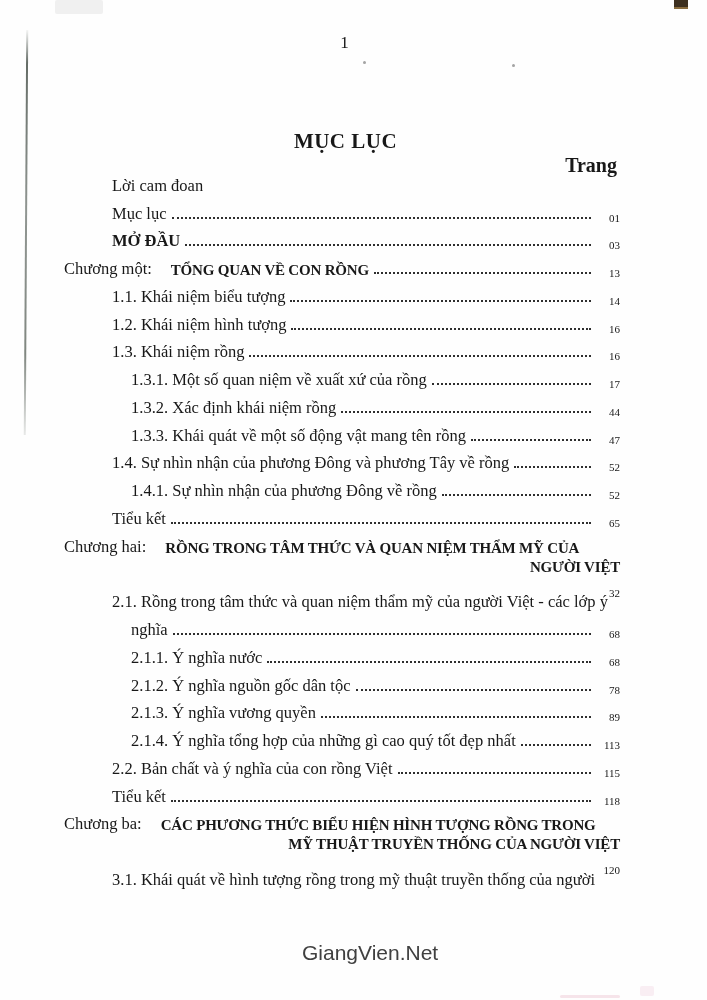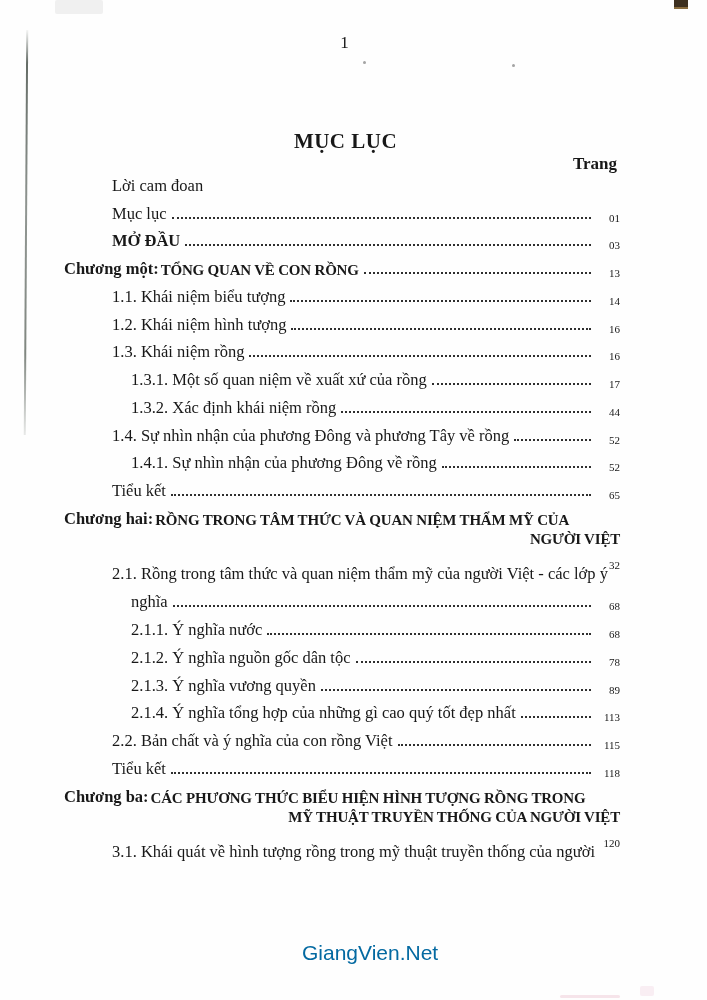--- a/index.html
+++ b/index.html
@@ -19,35 +19,35 @@
     transform: translateX(-9px);
   }
   .doc-title {
     position: absolute; top: 129px; left: 0; right: 0;
     text-align: center; font-weight: bold; font-size: 21px;
     letter-spacing: 0.5px;
     transform: translateX(-8px);
   }
   .col-header {
     position: absolute; top: 154px; right: 90px;
-    font-weight: bold; font-size: 17px;
+    font-weight: bold; font-size: 20px;
   }
 
   .toc {
     position: absolute; top: 170px; left: 64px; width: 556px;
   }
   .toc-row {
     height: 27.77px;
     display: flex;
     align-items: flex-end;
     white-space: nowrap;
     font-size: 16.5px;
   }
   .toc-row .lbl { flex: 0 0 auto; padding-bottom: 2px; }
-  .toc-row .prefix { flex: 0 0 auto; padding-bottom: 2px; margin-right: 2px; font-weight: bold; }
+  .toc-row .prefix { flex: 0 0 auto; padding-bottom: 2px; margin-right: 19px; font-weight: normal; }
   .toc-row.chapter .lbl { font-weight: bold; font-size: 15px; letter-spacing: -0.2px; }
   .toc-row.boldrow .lbl { font-weight: bold; }
   .toc-row .leader {
     flex: 1 1 auto; min-width: 0;
     border-bottom: 2.2px dotted #2e2e2e;
     margin: 0 3px 7px 5px;
     height: 1px;
   }
   .toc-row .pg {
     flex: 0 0 auto; min-width: 26px; text-align: right;
@@ -145,20 +145,25 @@
       <div class="toc-row ind-2">
         <span class="lbl">1.3.1. Một số quan niệm về xuất xứ của rồng</span>
         <span class="leader"></span>
         <span class="pg">17</span>
       </div>
       <div class="toc-row ind-2">
         <span class="lbl">1.3.2. Xác định khái niệm rồng</span>
         <span class="leader"></span>
         <span class="pg">44</span>
       </div>
+      <div class="toc-row ind-2">
+        <span class="lbl">1.3.3. Khái quát về một số động vật mang tên rồng</span>
+        <span class="leader"></span>
+        <span class="pg">47</span>
+      </div>
       <div class="toc-row ind-1">
         <span class="lbl">1.4. Sự nhìn nhận của phương Đông và phương Tây về rồng</span>
         <span class="leader"></span>
         <span class="pg">52</span>
       </div>
       <div class="toc-row ind-2">
         <span class="lbl">1.4.1. Sự nhìn nhận của phương Đông về rồng</span>
         <span class="leader"></span>
         <span class="pg">52</span>
       </div>
@@ -221,17 +226,17 @@
       <div class="toc-row ind-3 chapter">
         <span class="lbl">MỸ THUẬT TRUYỀN THỐNG CỦA NGƯỜI VIỆT</span>
         <span class="leader"></span>
         <span class="pg">120</span>
       </div>
       <div class="toc-row ind-1">
         <span class="lbl">3.1. Khái quát về hình tượng rồng trong mỹ thuật truyền thống của người</span>
       </div>
     </div>
 
-  <div class="watermark" style="color: #0369a1; text-align: right;">GiangVien.Net</div>
+  <div class="watermark" style="color: #404040; text-align: right;">GiangVien.Net</div>
 
   <div class="pink-smudge pink-smudge-1"></div>
   <div class="pink-smudge pink-smudge-2"></div>
 </div>
 
 </body></html>

